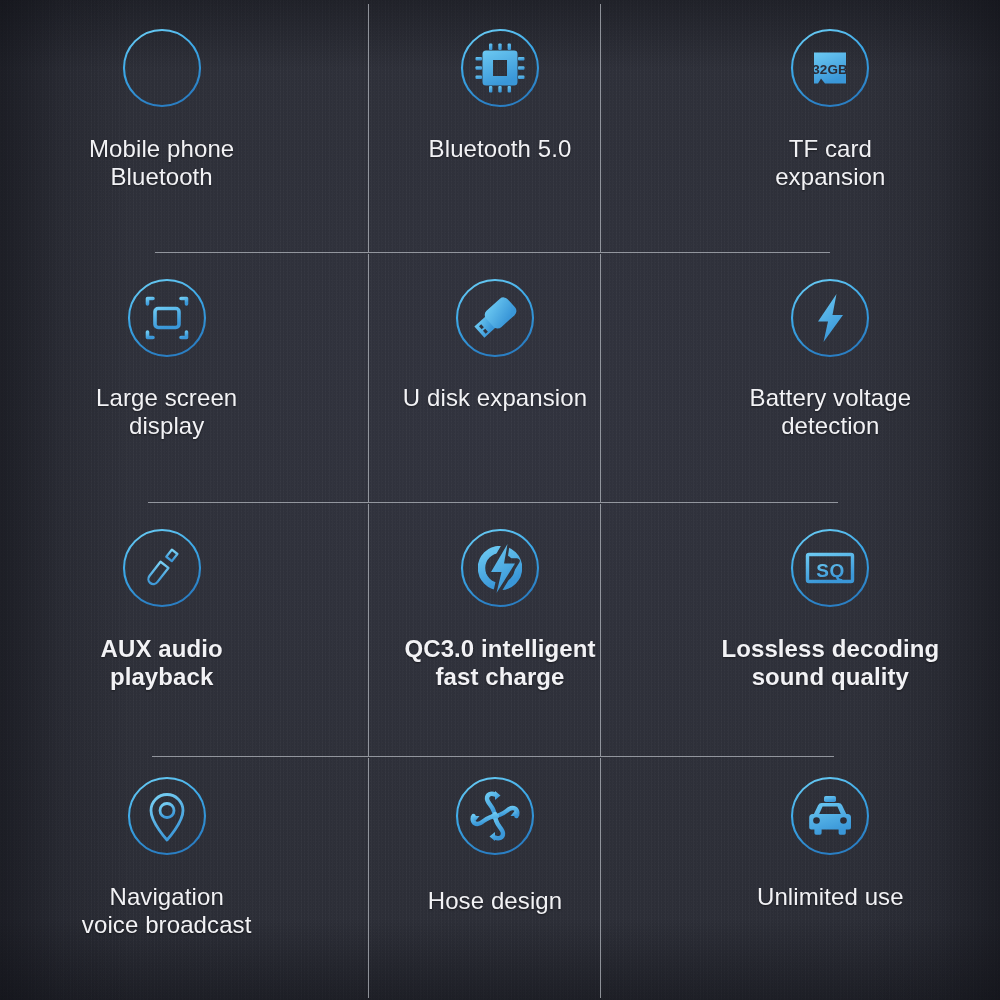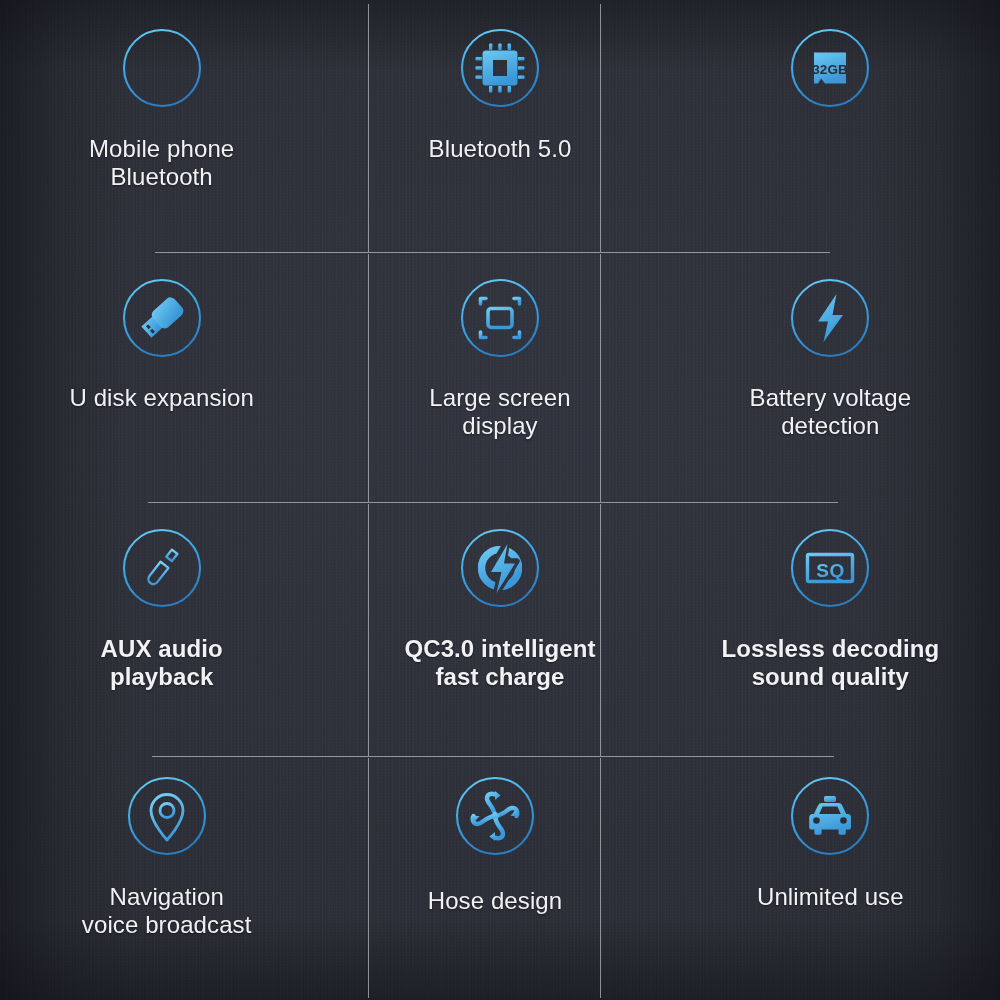--- a/index.html
+++ b/index.html
@@ -223,50 +223,22 @@
             <linearGradient id="fillC" x1="0" y1="0" x2="0.4" y2="1">
               <stop offset="0%" stop-color="#6cc9f2"></stop>
               <stop offset="100%" stop-color="#3a97d8"></stop>
             </linearGradient>
           </defs>
           <circle cx="41" cy="41" r="38" fill="none" stroke="url(#ringC)" stroke-width="2.1"></circle>
           <path fill="url(#fillC)" d="M25,25.5 h32 v31 h-21 l-4,-5 -3,5 h-4 z"></path>
           <text x="41" y="47" text-anchor="middle" font-family="Liberation Sans, sans-serif" font-size="13.5" font-weight="700" fill="#2b2d38">32GB</text>
         </svg>
       </div>
-    </div>
-  </div>
-
-  <div class="cell r2 c1">
-    <div class="inner">
-      <div class="icon-wrap">
-        <svg width="82" height="82" viewBox="0 0 82 82">
-          <defs>
-            <linearGradient id="ringD" x1="0" y1="0" x2="0.35" y2="1">
-              <stop offset="0%" stop-color="#6fd0f5"></stop>
-              <stop offset="50%" stop-color="#3aa6e6"></stop>
-              <stop offset="100%" stop-color="#2a7fc4"></stop>
-            </linearGradient>
-            <linearGradient id="fillD" x1="0" y1="0" x2="0.4" y2="1">
-              <stop offset="0%" stop-color="#6cc9f2"></stop>
-              <stop offset="100%" stop-color="#3a97d8"></stop>
-            </linearGradient>
-          </defs>
-          <circle cx="41" cy="41" r="38" fill="none" stroke="url(#ringD)" stroke-width="2.1"></circle>
-          <g transform="rotate(-42 41 41)">
-
-            <path fill="url(#fillD)" fill-rule="evenodd" d="M20,33.5 h15 v15 h-15 z
-                     M23.5,36.5 h3 v4 h-3 z
-                     M23.5,42.5 h3 v4 h-3 z"></path>
-
-            <rect x="34" y="30" width="29" height="22" rx="5.5" fill="url(#fillD)"></rect>
-          </g>
-        </svg>
-      </div>
-      <div class="label">U disk expansion</div>
+      <div class="label">TF card
+expansion</div>
     </div>
   </div>
 
   <div class="cell r2 c2">
     <div class="inner">
       <div class="icon-wrap">
         <svg width="82" height="82" viewBox="0 0 82 82">
           <defs>
             <linearGradient id="ringE" x1="0" y1="0" x2="0.35" y2="1">
               <stop offset="0%" stop-color="#6fd0f5"></stop>
@@ -286,20 +258,50 @@
             <path d="M55,60.5 h5.5 v-5.5"></path>
           </g>
           <rect x="29" y="31.5" width="24" height="19" rx="3.2" fill="none" stroke="url(#fillE)" stroke-width="3.6"></rect>
         </svg>
       </div>
       <div class="label">Large screen
 display</div>
     </div>
   </div>
 
+  <div class="cell r2 c1">
+    <div class="inner">
+      <div class="icon-wrap">
+        <svg width="82" height="82" viewBox="0 0 82 82">
+          <defs>
+            <linearGradient id="ringD" x1="0" y1="0" x2="0.35" y2="1">
+              <stop offset="0%" stop-color="#6fd0f5"></stop>
+              <stop offset="50%" stop-color="#3aa6e6"></stop>
+              <stop offset="100%" stop-color="#2a7fc4"></stop>
+            </linearGradient>
+            <linearGradient id="fillD" x1="0" y1="0" x2="0.4" y2="1">
+              <stop offset="0%" stop-color="#6cc9f2"></stop>
+              <stop offset="100%" stop-color="#3a97d8"></stop>
+            </linearGradient>
+          </defs>
+          <circle cx="41" cy="41" r="38" fill="none" stroke="url(#ringD)" stroke-width="2.1"></circle>
+          <g transform="rotate(-42 41 41)">
+
+            <path fill="url(#fillD)" fill-rule="evenodd" d="M20,33.5 h15 v15 h-15 z
+                     M23.5,36.5 h3 v4 h-3 z
+                     M23.5,42.5 h3 v4 h-3 z"></path>
+
+            <rect x="34" y="30" width="29" height="22" rx="5.5" fill="url(#fillD)"></rect>
+          </g>
+        </svg>
+      </div>
+      <div class="label">U disk expansion</div>
+    </div>
+  </div>
+
   <div class="cell r2 c3">
     <div class="inner">
       <div class="icon-wrap">
         <svg width="82" height="82" viewBox="0 0 82 82">
           <defs>
             <linearGradient id="ringF" x1="0" y1="0" x2="0.35" y2="1">
               <stop offset="0%" stop-color="#6fd0f5"></stop>
               <stop offset="50%" stop-color="#3aa6e6"></stop>
               <stop offset="100%" stop-color="#2a7fc4"></stop>
             </linearGradient>

